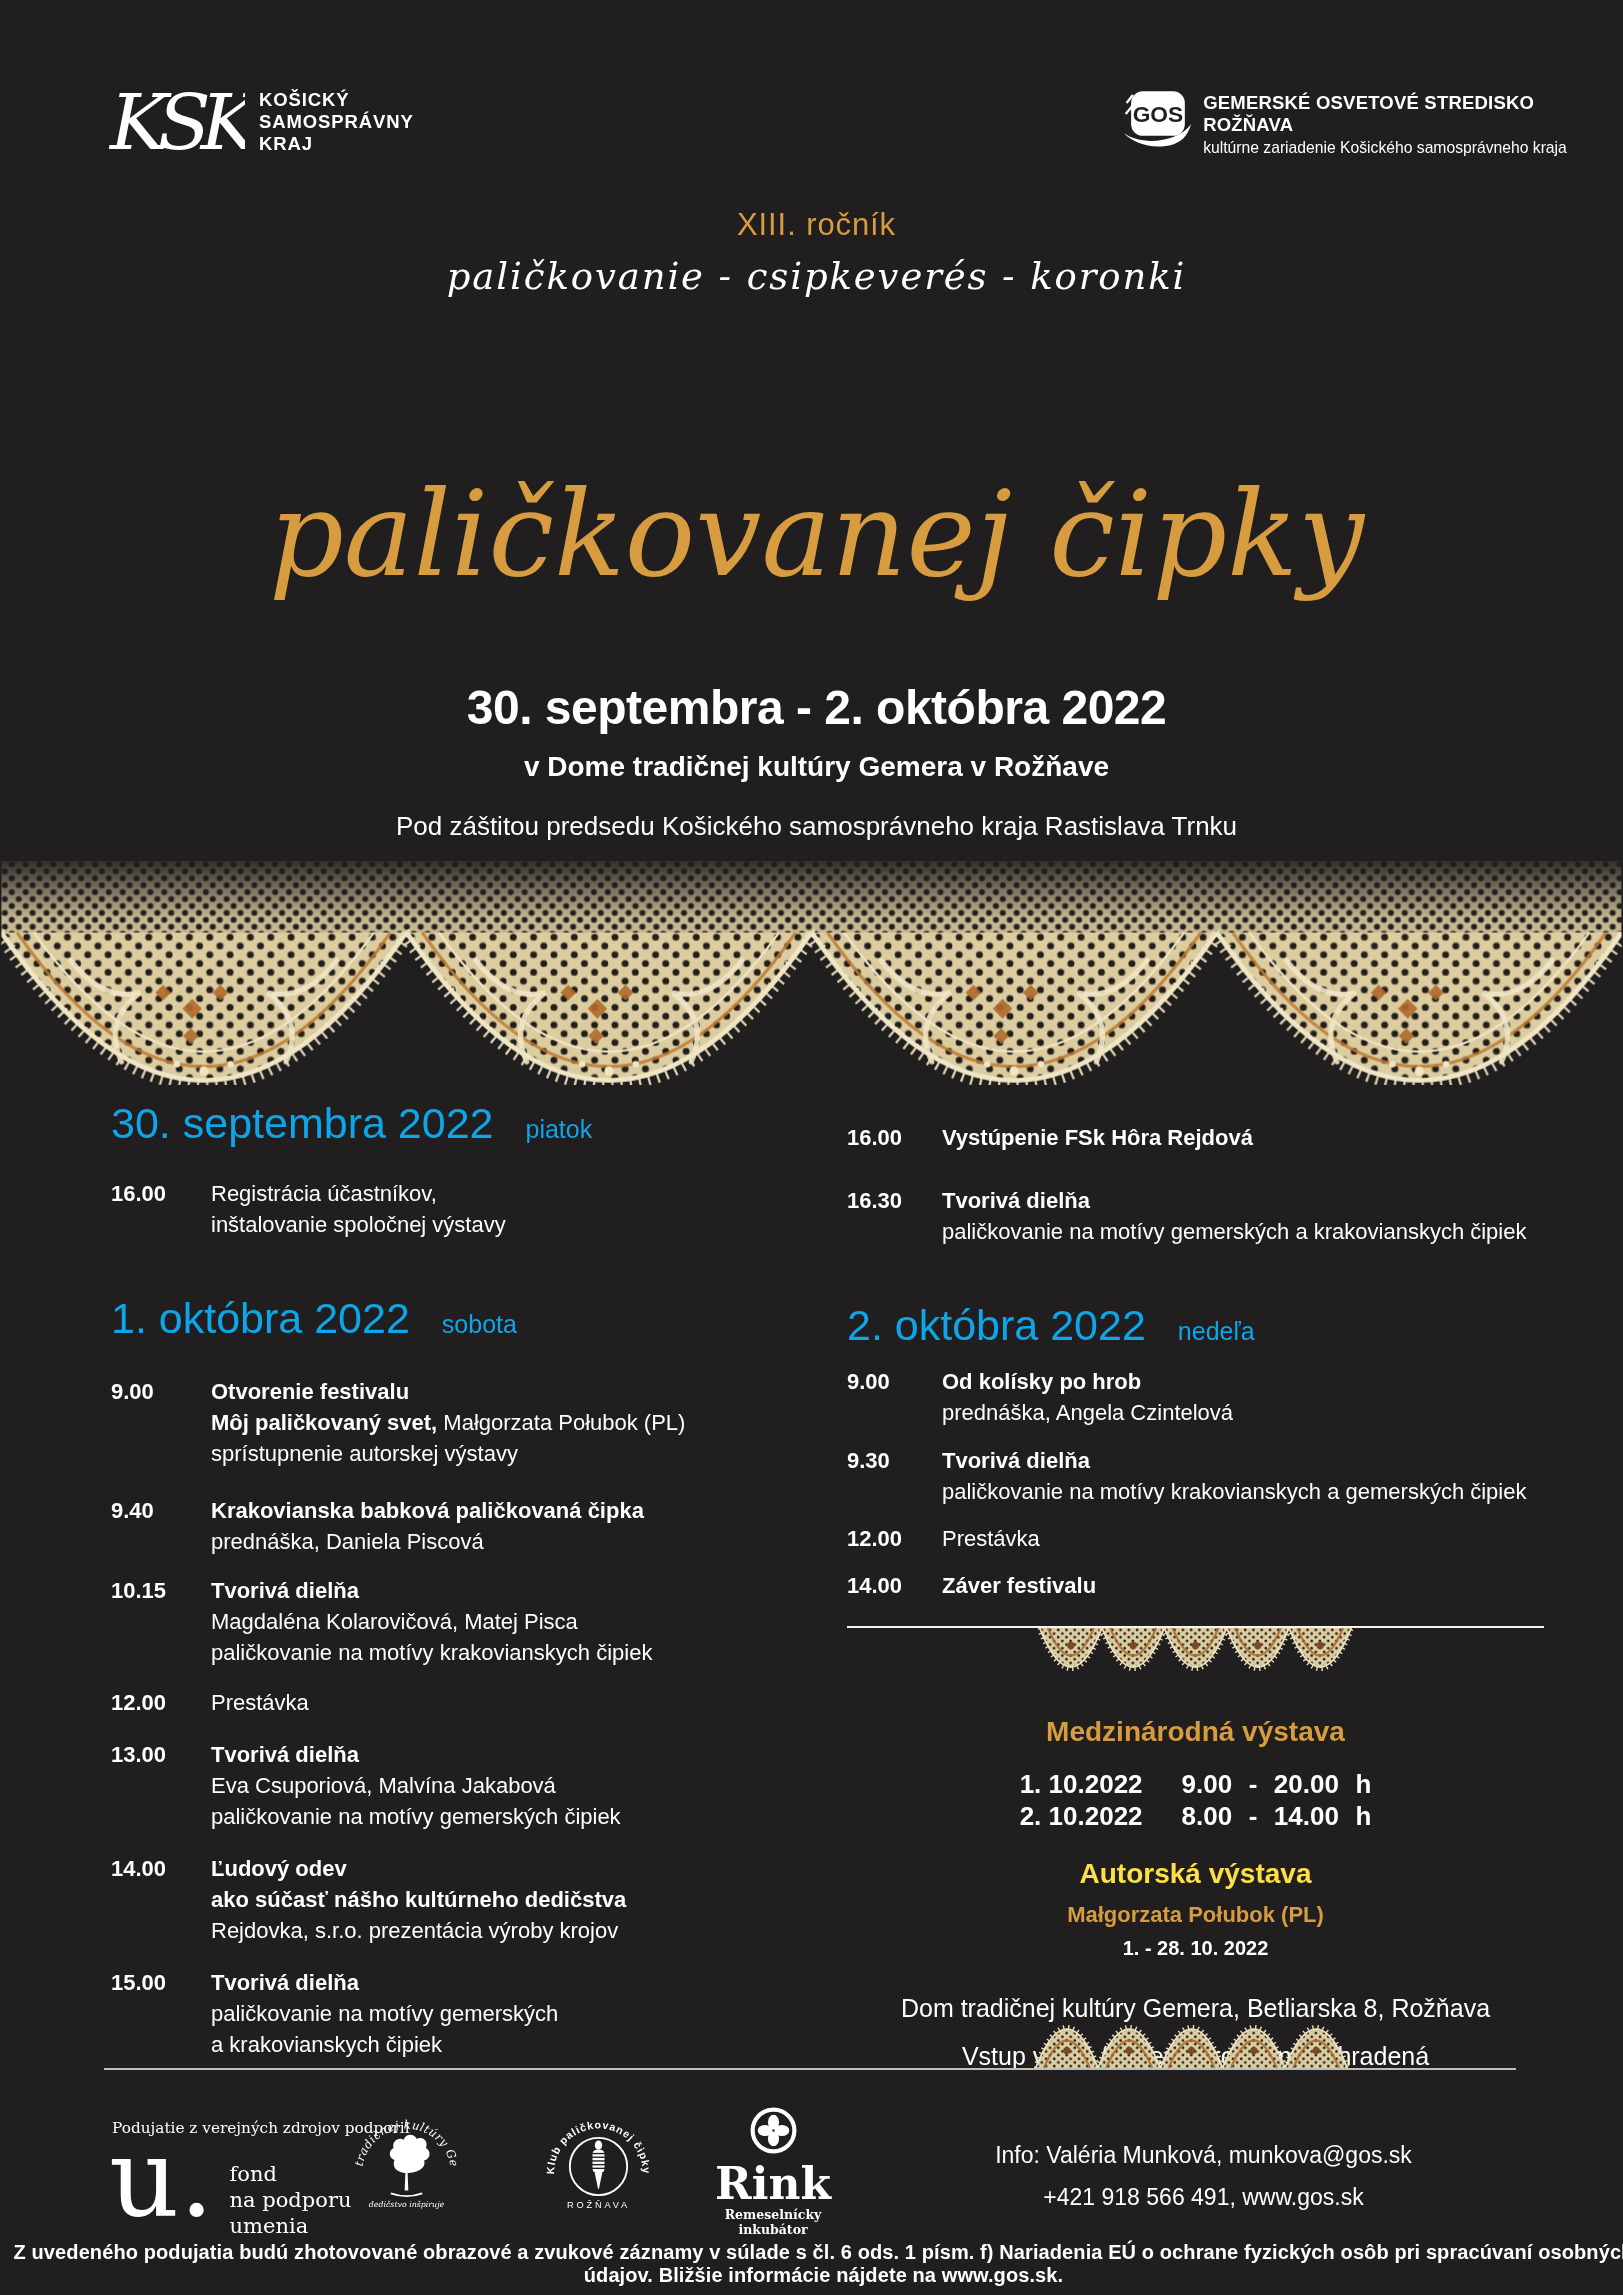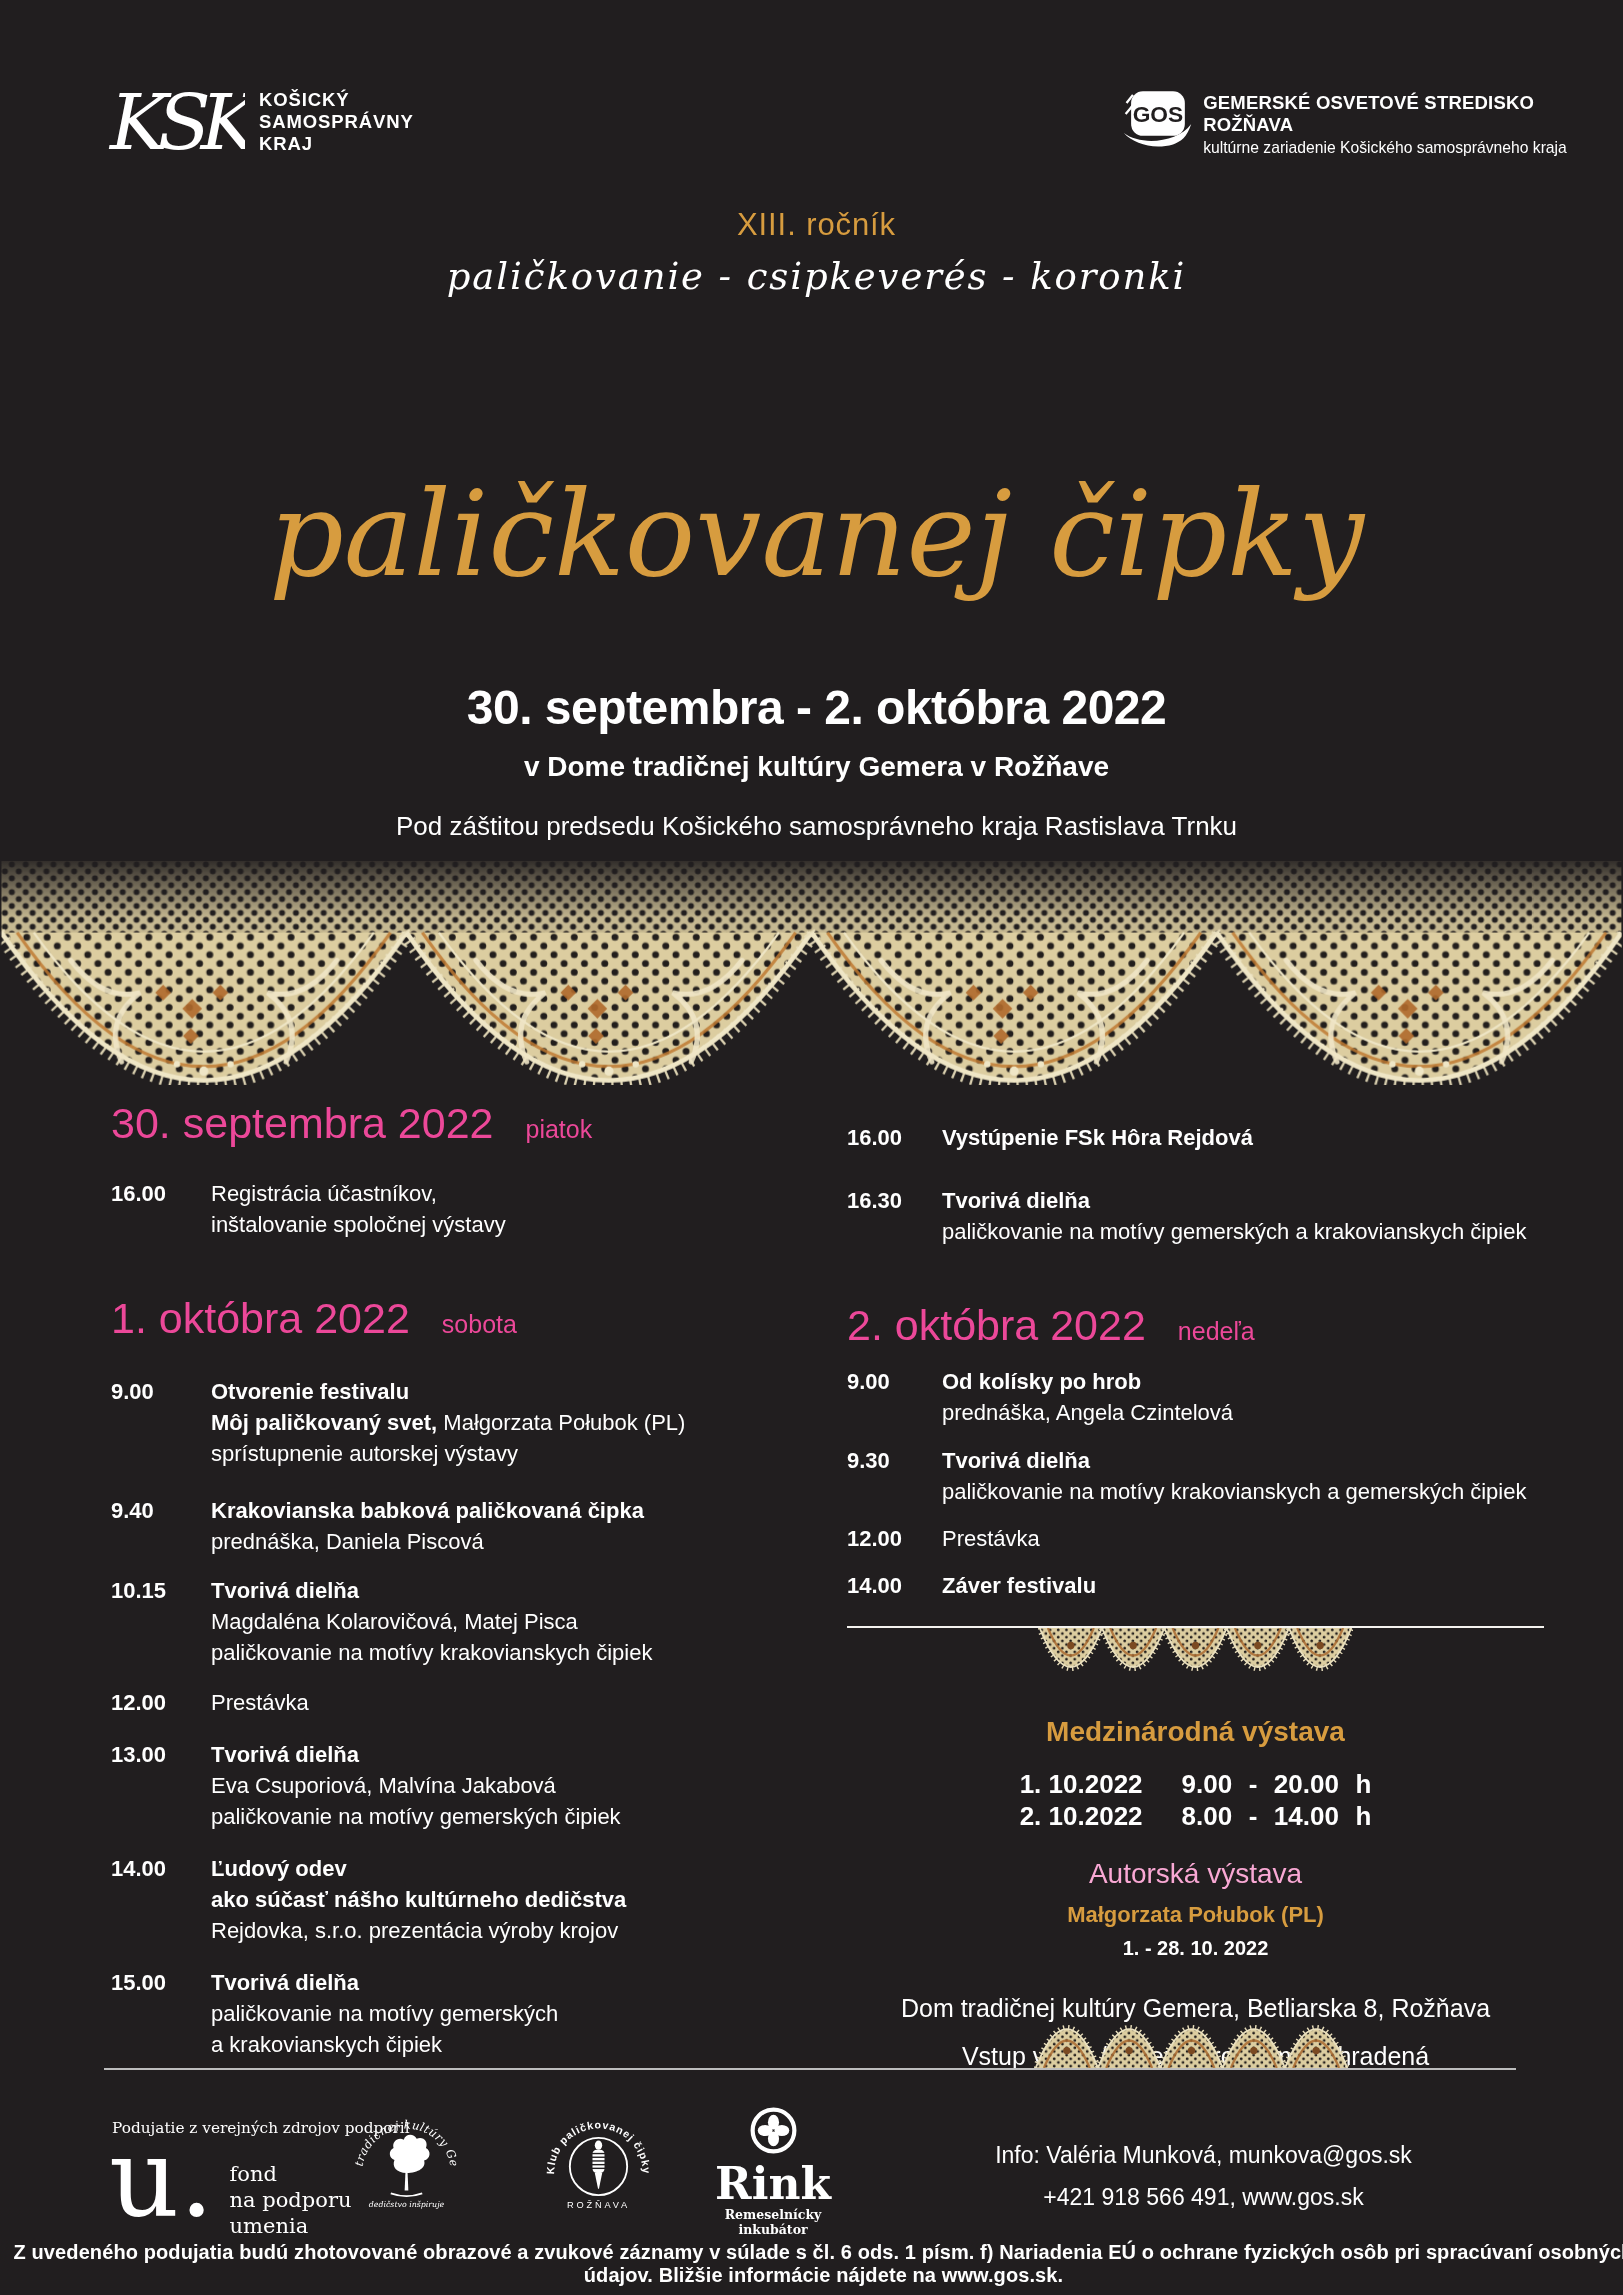--- a/index.html
+++ b/index.html
@@ -29,35 +29,35 @@
   .daterange{top:680px;font-size:48px;font-weight:700;letter-spacing:-0.5px;}
   .venue{top:751px;font-size:28px;font-weight:700;}
   .patronage{top:811px;font-size:26px;}
 
   .lace-band{left:0;top:854px;}
 
   
   .col{position:absolute;font-size:22px;line-height:31px;}
   .col-left{left:111px;top:1098px;width:676px;}
   .col-right{left:847px;top:1110px;width:697px;}
-  .dayh{font-size:43px;line-height:51px;color:#ec4899;font-weight:400;white-space:nowrap;}
+  .dayh{font-size:43px;line-height:51px;color:#0ea5e9;font-weight:400;white-space:nowrap;}
   .dayh .wd{font-size:25px;margin-left:32px;}
   .row{display:flex;}
   .row .t{flex:none;width:100px;font-weight:700;}
   .col-right .row .t{width:95px;}
   .row .txt{flex:1;}
 
   
   .exh-line{height:1.9px;background:#f4f2ee;margin-top:25.5px;}
   .lace-strip{display:block;margin:0 auto;}
   .exh{text-align:center;}
   .exh-h{font-size:28px;font-weight:700;color:#D79C3F;margin-top:44px;}
   .exh-row{display:flex;justify-content:center;gap:39px;font-size:26px;font-weight:700;line-height:32px;}
   .exh-row .tm{word-spacing:9.3px;}
-  .exh-h2{font-size:28px;font-weight:400;color:#f9a8d4;margin-top:25.5px;}
+  .exh-h2{font-size:28px;font-weight:700;color:#fde047;margin-top:25.5px;}
   .exh-artist{font-size:22px;font-weight:700;color:#D79C3F;margin-top:10.2px;}
   .exh-dates{font-size:20px;font-weight:700;margin-top:3px;}
   .exh-venue{font-size:25px;margin-top:29px;}
   .exh-note{font-size:25px;margin-top:16.7px;}
 
   .bottom-line{left:104px;top:2068px;width:1412px;height:1.9px;background:#bdbdbd;}
   .bottom-lace{left:1034px;top:2024px;}
 
   
   .support{left:112px;top:2119px;font-family:"DejaVu Serif",serif;font-size:15.3px;}

